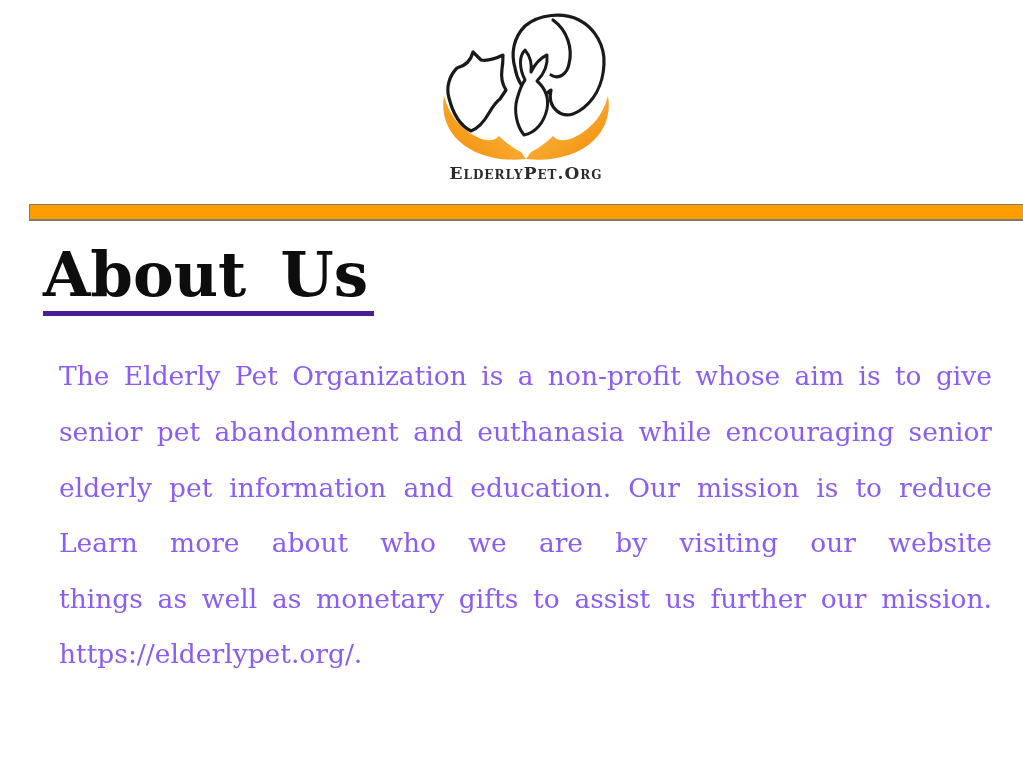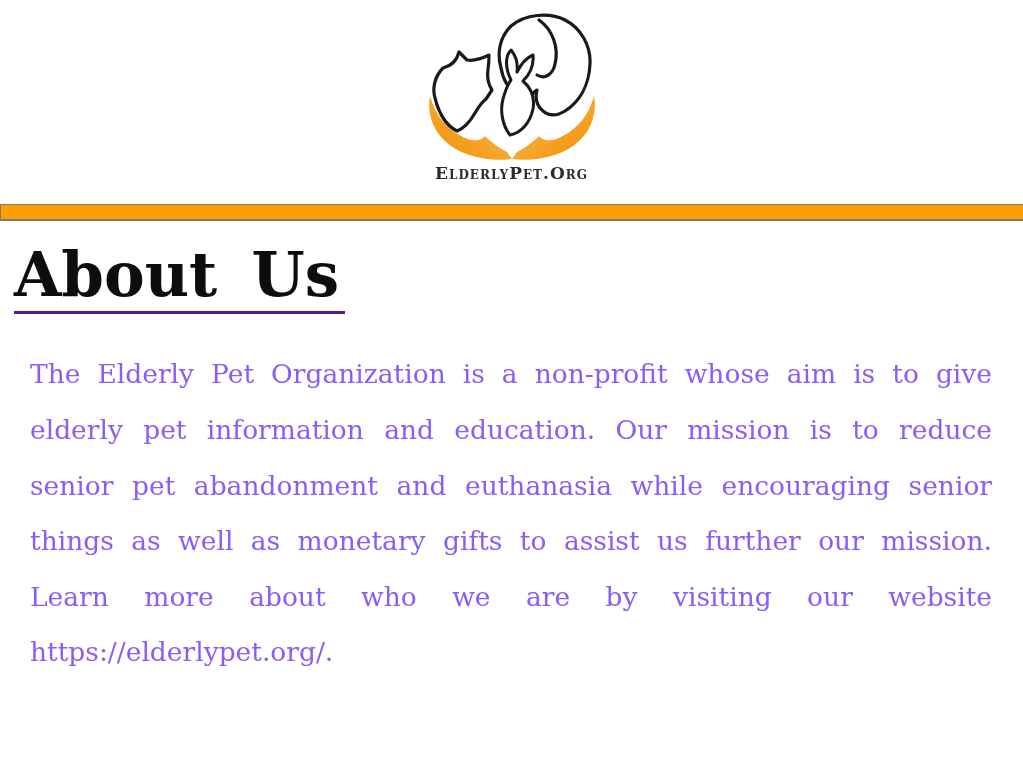--- a/index.html
+++ b/index.html
@@ -2,21 +2,21 @@
 <html><head>
 <meta charset="utf-8">
 <style>
   * { margin: 0; padding: 0; box-sizing: border-box; }
   html, body {
     width: 1023px; height: 767px;
     background: #ffffff;
     overflow: hidden;
     font-family: "DejaVu Serif", "Liberation Serif", serif;
   }
-  .slide { width: 1023px; height: 592px; background: #ffffff; position: relative; }
+  .slide { width: 1023px; height: 592px; background: #ffffff; position: relative; padding-left: 29px; }
 
   
   .logo-wrap {
     padding-top: 10px;
     display: flex;
     flex-direction: column;
     align-items: center;
   }
   .logo-art { display: block; }
   .wordmark {
@@ -45,21 +45,21 @@
   h1.page-title {
     display: inline-block;
     margin: 22px 0 0 14px;
     font-family: "DejaVu Serif", serif;
     font-weight: bold;
     font-size: 61px;
     line-height: 1.04;
     letter-spacing: 0px;
     word-spacing: 13px;
     color: #0d0d0d;
-    border-bottom: 3px solid #4c1d95;
+    border-bottom: 5px solid #4c1d95;
     padding: 0 6px 5px 0;
   }
 
   
   .para {
     margin: 32px 31px 0 30px;
     font-size: 26.5px;
     line-height: 55.6px;
     color: #8b5cf6;
   }
@@ -116,21 +116,21 @@
     <div class="wordmark">ElderlyPet.Org</div>
   </header>
 
   <div class="orange-bar"></div>
 
   <main>
     <h1 class="page-title">About Us</h1>
 
     <div class="para">
       <div class="line">The Elderly Pet Organization is a non-profit whose aim is to give</div>
+      <div class="line">senior pet abandonment and euthanasia while encouraging senior</div>
       <div class="line">elderly pet information and education. Our mission is to reduce</div>
-      <div class="line">senior pet abandonment and euthanasia while encouraging senior</div>
+      <div class="line">Learn more about who we are by visiting our website</div>
       <div class="line">things as well as monetary gifts to assist us further our mission.</div>
-      <div class="line">Learn more about who we are by visiting our website</div>
       <div class="line last">https://elderlypet.org/.</div>
     </div>
   </main>
 
 </div>
 
 </body></html>

